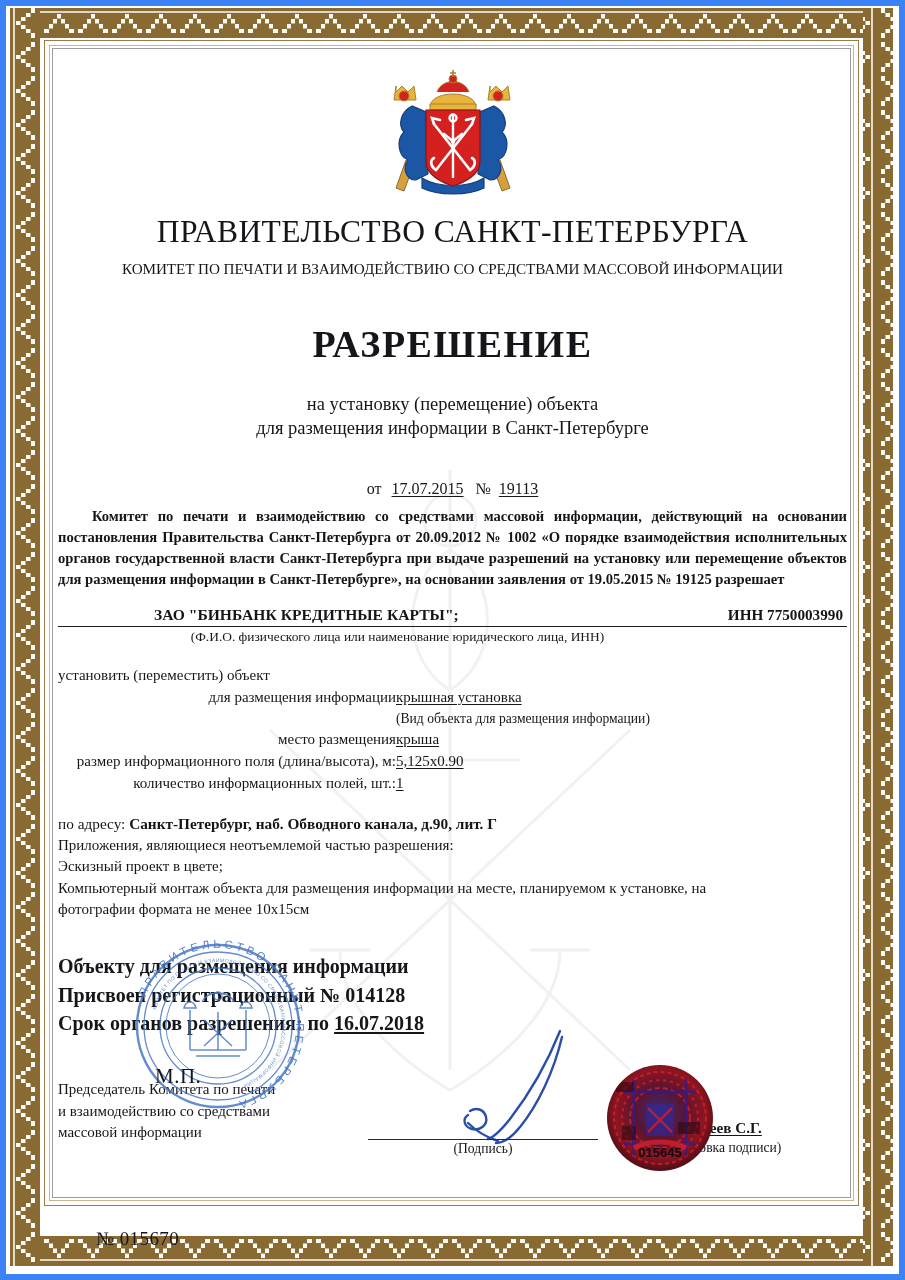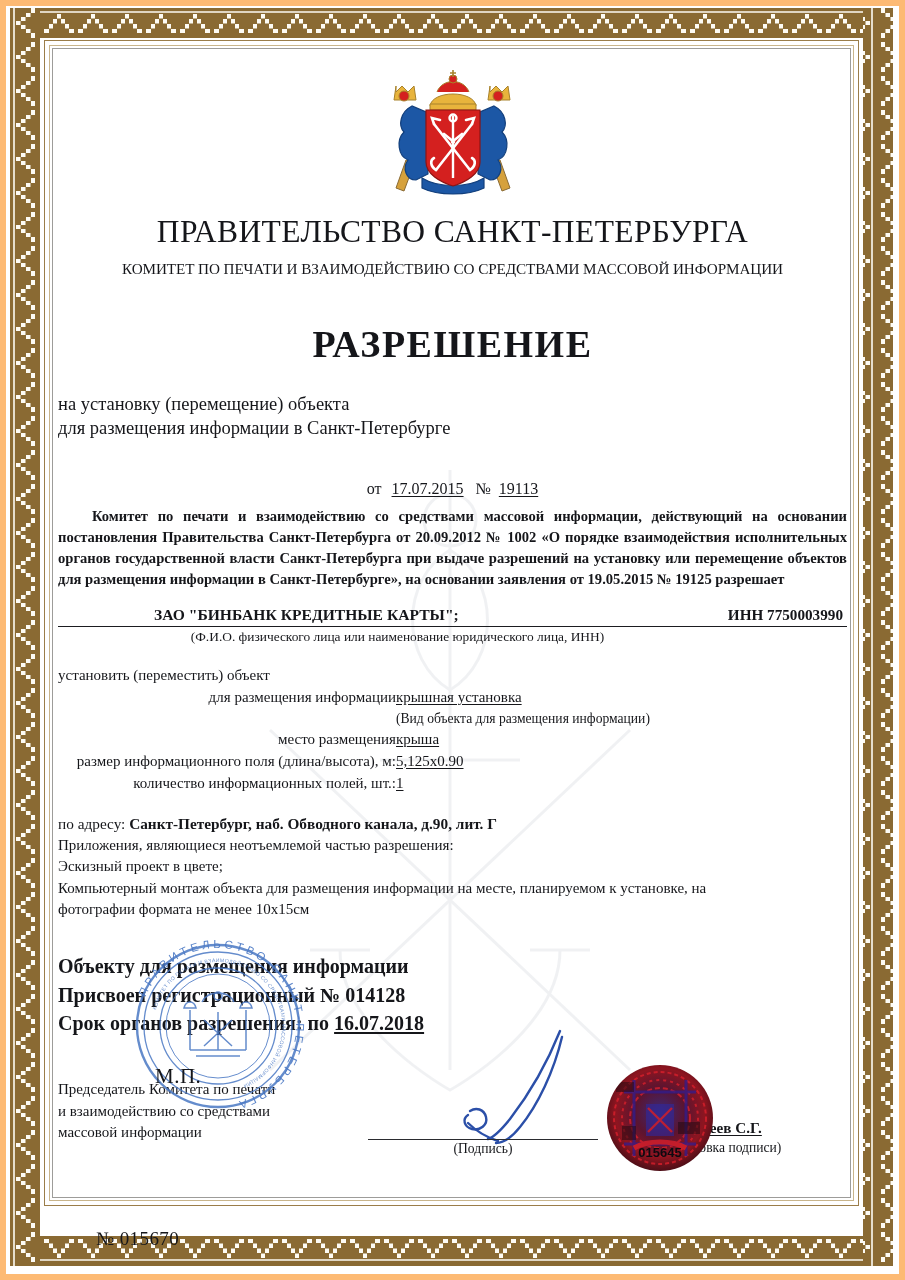--- a/index.html
+++ b/index.html
@@ -8,21 +8,21 @@
     background:#ffffff;
     font-family:"Liberation Serif", serif;
     color:#15161a;
     overflow:hidden;
     position:relative;
   }
 
   
   #page{
     position:absolute;inset:0;
-    background:#fdba74;
+    background:#3b82f6;
     padding-left:41px;
   }
   .paper-edge{
     position:absolute;
     left:6px;top:6px;right:6px;bottom:6px;
     background:#ffffff;
   }
 
   
   .gold-frame{
@@ -92,21 +92,21 @@
   }
 
   h2.title{
     text-align:center;
     font-size:38px;
     font-weight:700;
     letter-spacing:1.5px;
     margin:44px 0 0;
   }
   .subtitle{
-    text-align:left;
+    text-align:center;
     font-size:18.5px;
     margin-top:26px;
     line-height:1.30;
   }
 
   .dateline{
     text-align:center;
     font-size:16px;
     margin-top:40px;
   }

